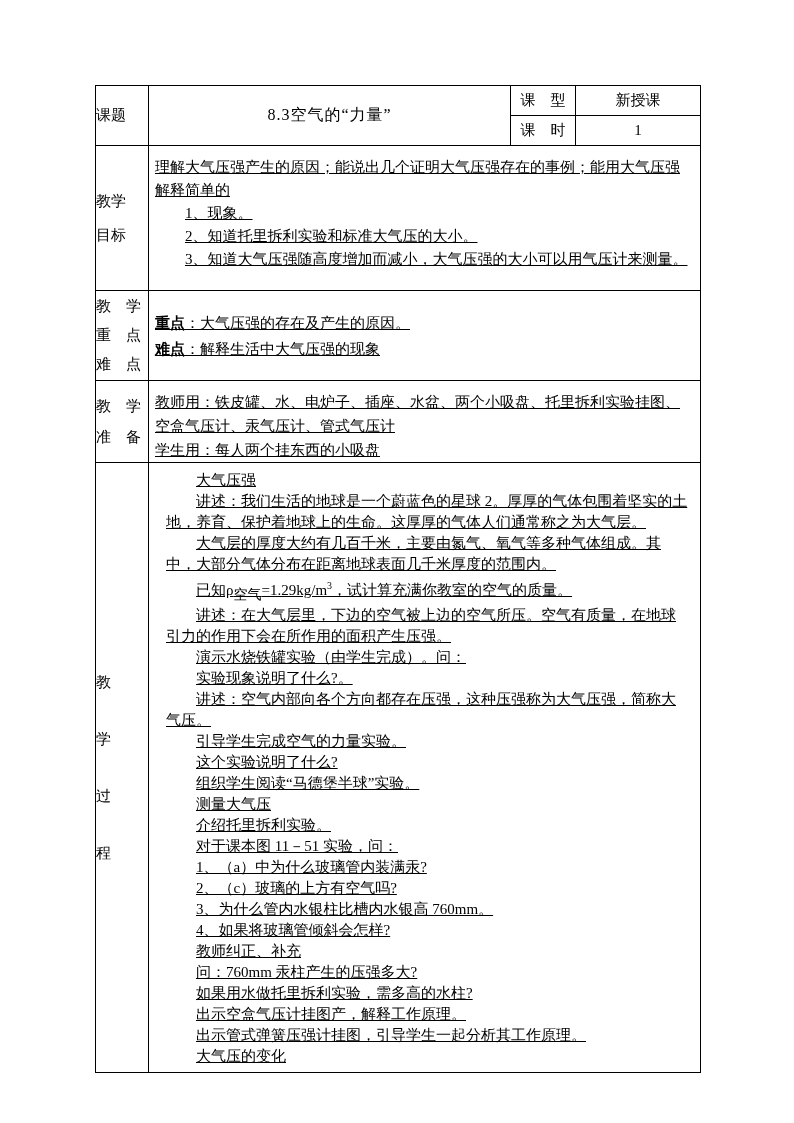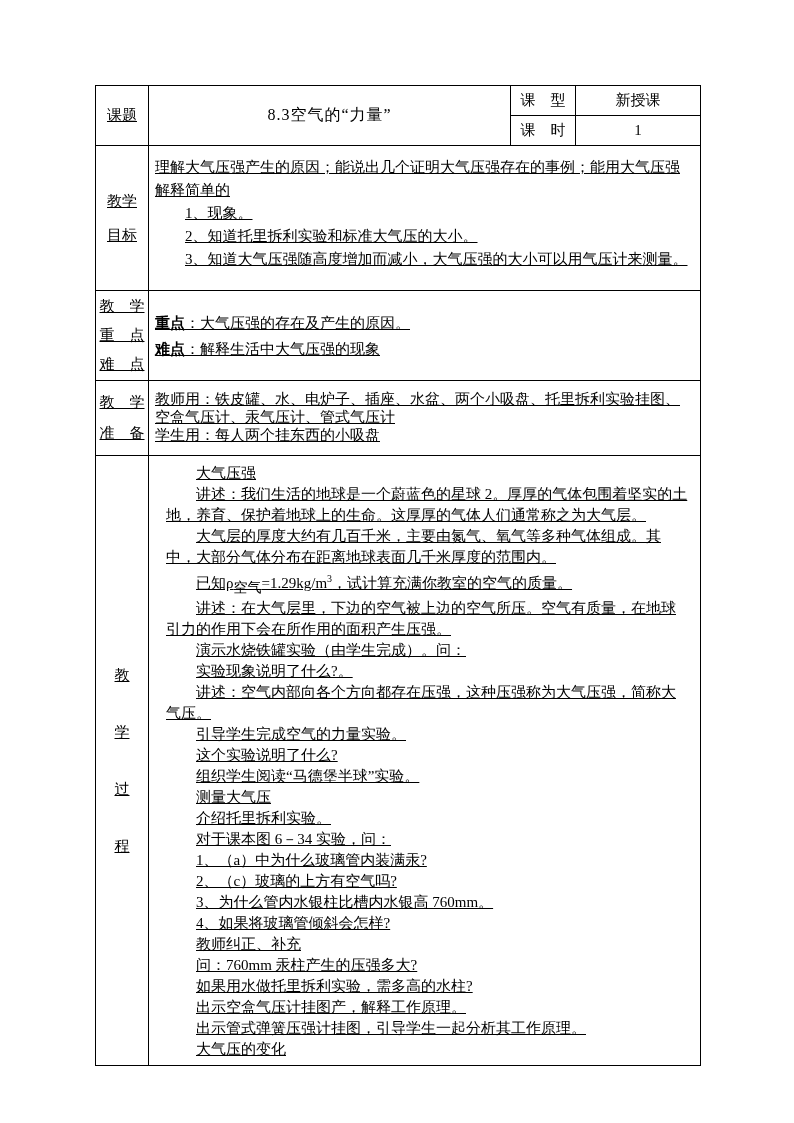--- a/index.html
+++ b/index.html
@@ -35,24 +35,22 @@
 
   
   tr.r-h1 { height: 30px; }
   tr.r-h2 { height: 30px; }
   tr.r-objectives { height: 145px; }
   tr.r-keypoints { height: 90px; }
   tr.r-preparation { height: 75px; }
   tr.r-process { height: 610px; }
 
   .label-cell {
-    text-align: center;
     white-space: pre-line;
     vertical-align: middle;
-    text-decoration: underline;
   }
   .lbl-objectives { line-height: 34px; }
   .lbl-keypoints { line-height: 29px; }
   .lbl-preparation { line-height: 31px; }
   .lbl-process { line-height: 57px; }
 
   .title-cell {
     text-align: center;
     font-weight: normal;
     font-size: 16px;
@@ -62,21 +60,21 @@
 
   .content-cell { vertical-align: top; text-decoration: underline; }
 
   .obj-cell { padding: 10px 8px 0 6px; line-height: 23px; }
   .obj-cell p { text-indent: 0; }
   .obj-cell p.item { text-indent: 2em; }
 
   .kp-cell { vertical-align: middle; padding: 0 8px 0 6px; line-height: 26px; }
   .kp-cell b { font-weight: bold; }
 
-  .prep-cell { padding: 9px 8px 0 6px; line-height: 18px; }
+  .prep-cell { padding: 9px 8px 0 6px; line-height: 24px; }
 
   .proc-cell { padding: 7px 10px 0 17px; line-height: 21px; margin-left: 31px; }
   .proc-cell p { text-indent: 2em; }
   .proc-cell sub { font-size: 14px; vertical-align: sub; }
   .proc-cell sup { font-size: 10px; vertical-align: super; }
 </style>
 </head>
 <body>
 
 <div class="page">
@@ -141,21 +139,21 @@
           <p><span>已知ρ</span><sub>空气</sub><span>=1.29kg/m</span><sup>3</sup><span>，试计算充满你教室的空气的质量。</span></p>
           <p>讲述：在大气层里，下边的空气被上边的空气所压。空气有质量，在地球引力的作用下会在所作用的面积产生压强。</p>
           <p>演示水烧铁罐实验（由学生完成）。问：</p>
           <p>实验现象说明了什么?。</p>
           <p>讲述：空气内部向各个方向都存在压强，这种压强称为大气压强，简称大气压。</p>
           <p>引导学生完成空气的力量实验。</p>
           <p>这个实验说明了什么?</p>
           <p>组织学生阅读“马德堡半球”实验。</p>
           <p>测量大气压</p>
           <p>介绍托里拆利实验。</p>
-          <p>对于课本图 6－34 实验，问：</p>
+          <p>对于课本图 11－51 实验，问：</p>
           <p>1、（a）中为什么玻璃管内装满汞?</p>
           <p>2、（c）玻璃的上方有空气吗?</p>
           <p>3、为什么管内水银柱比槽内水银高 760mm。</p>
           <p>4、如果将玻璃管倾斜会怎样?</p>
           <p>教师纠正、补充</p>
           <p>问：760mm 汞柱产生的压强多大?</p>
           <p>如果用水做托里拆利实验，需多高的水柱?</p>
           <p>出示空盒气压计挂图产，解释工作原理。</p>
           <p>出示管式弹簧压强计挂图，引导学生一起分析其工作原理。</p>
           <p>大气压的变化</p>

